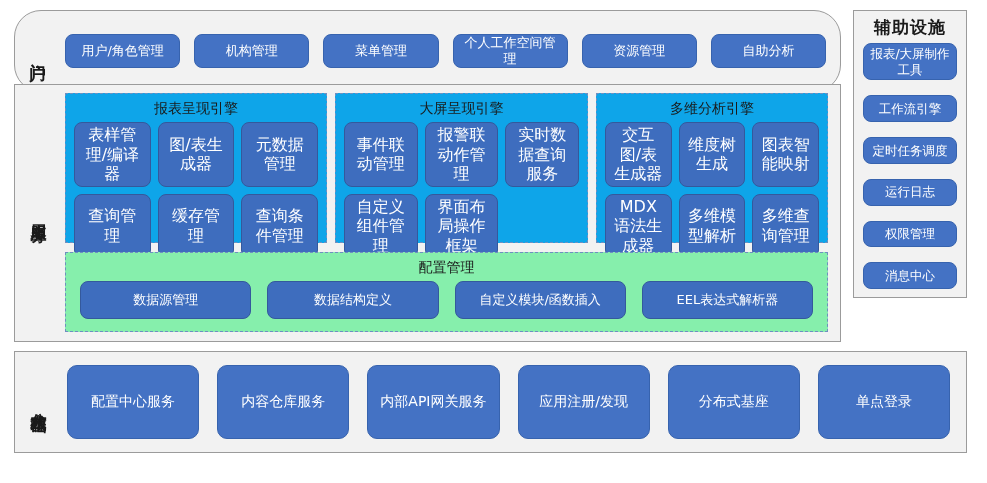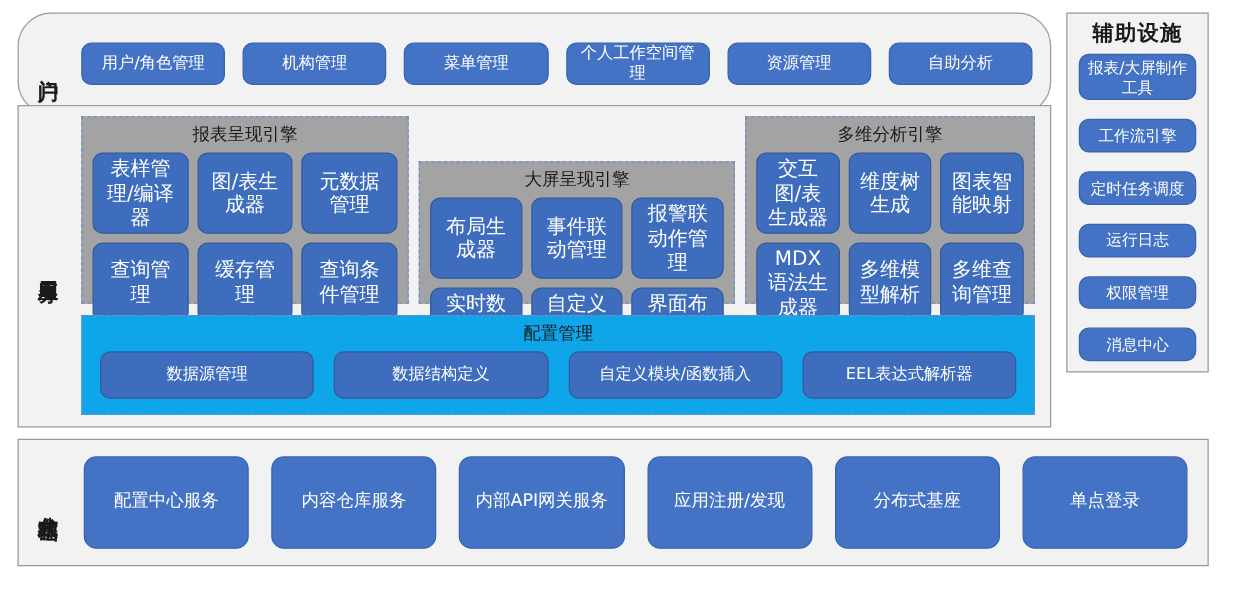--- a/index.html
+++ b/index.html
@@ -100,21 +100,21 @@
     padding: 8px 12px 9px 4px;
     box-sizing: border-box;
   }
 
   .engines-row {
     display: flex;
     gap: 8px;
     height: 150px;
   }
   .panel {
-    background: #a3a3a3;
+    background: #0ea5e9;
     border: 1px dashed #6f8fc0;
     box-sizing: border-box;
     display: flex;
     flex-direction: column;
     padding: 5px 8px 8px;
   }
   .panel-title {
     text-align: center;
     font-size: 14px;
     color: #1a1a1a;
@@ -131,27 +131,27 @@
   }
   .panel-grid .pill {
     background: #3e6dbe;
     border: 1px solid #34599c;
     border-radius: 8px;
     font-size: 16px;
     line-height: 1.22;
   }
 
   #panel-report   { flex: 0 0 262px; }
-  #panel-bigscreen{ flex: 0 0 253px; margin-top: 36px; }
+  #panel-bigscreen{ flex: 0 0 253px; }
   #panel-olap     { flex: 1; }
 
   
   #panel-config {
     flex: 1;
-    background: #0ea5e9;
+    background: #86efac;
     border: 1px dashed #6f8fc0;
     box-sizing: border-box;
     display: flex;
     flex-direction: column;
     padding: 5px 14px 9px;
   }
   #panel-config .config-row {
     flex: 1;
     display: flex;
     align-items: flex-start;
@@ -251,21 +251,20 @@
             <div class="pill">元数据管理</div>
             <div class="pill">查询管理</div>
             <div class="pill">缓存管理</div>
             <div class="pill">查询条件管理</div>
           </div>
         </div>
 
         <div class="panel" id="panel-bigscreen">
           <div class="panel-title">大屏呈现引擎</div>
           <div class="panel-grid">
-            <div class="pill">布局生成器</div>
             <div class="pill">事件联动管理</div>
             <div class="pill">报警联动作管理</div>
             <div class="pill">实时数据查询服务</div>
             <div class="pill">自定义组件管理</div>
             <div class="pill">界面布局操作框架</div>
           </div>
         </div>
 
         <div class="panel" id="panel-olap">
           <div class="panel-title">多维分析引擎</div>

